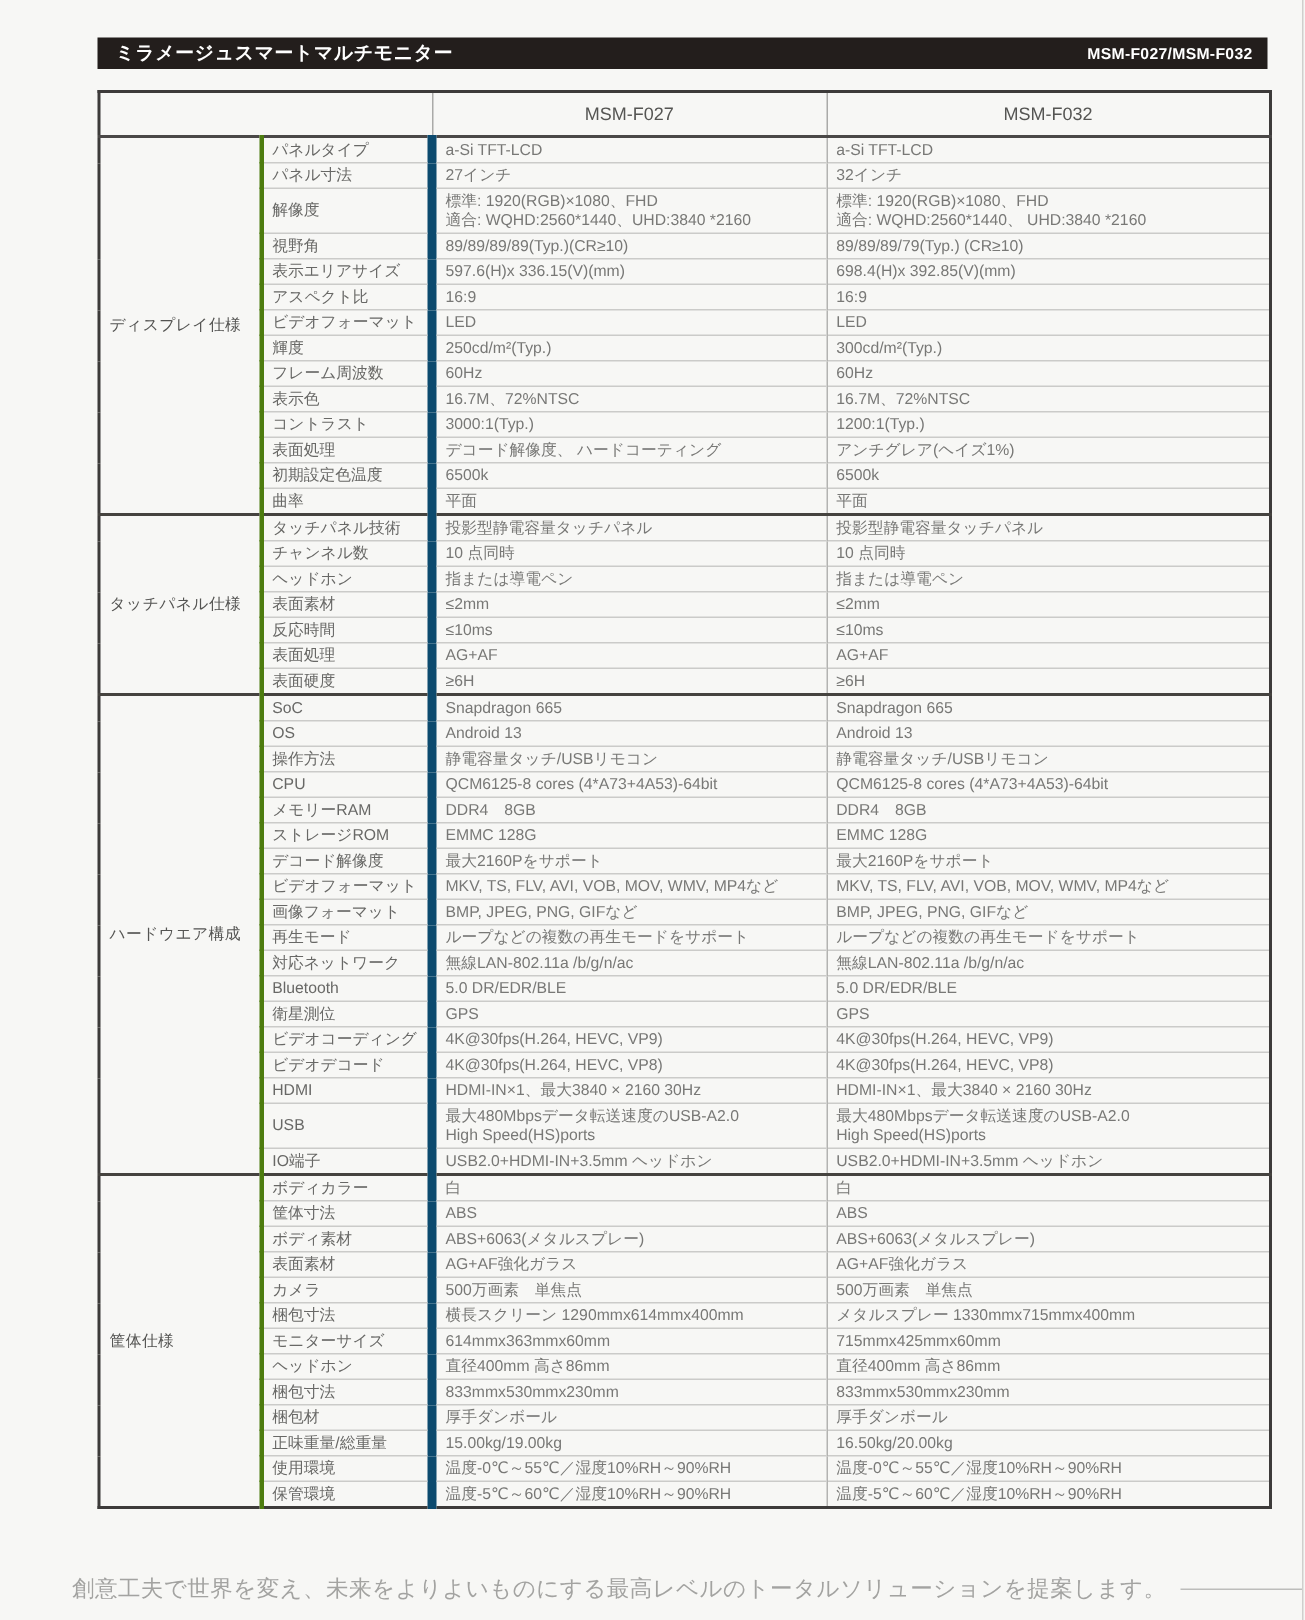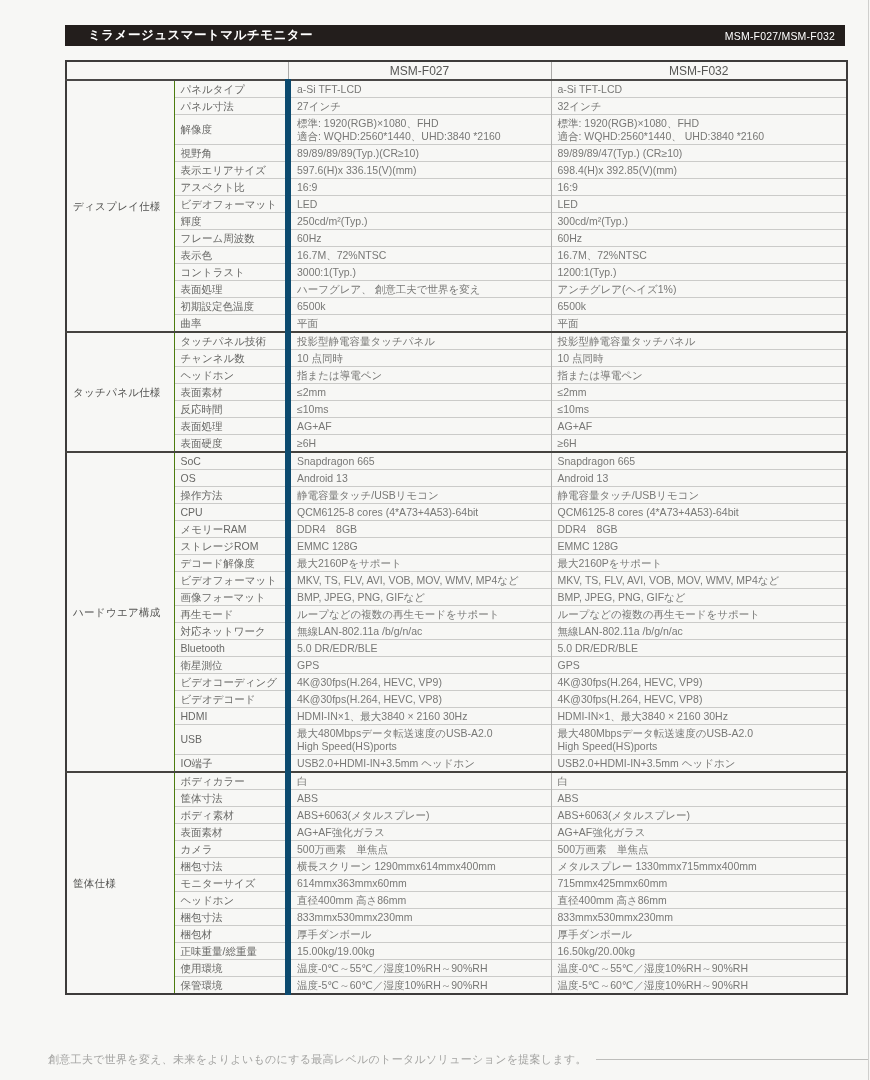--- a/index.html
+++ b/index.html
@@ -13,39 +13,39 @@
   }
   .page-edge-line {
     position: absolute; top: 0; right: 1px; width: 1px; height: 100%;
     background: #cfcfcd;
   }
   .title-bar {
     position: absolute; left: 65px; top: 25px; width: 780px; height: 21px;
     background: #231e1c;
     color: #ffffff;
     display: flex; align-items: center; justify-content: space-between;
-    padding: 0 10px 0 23px;
+    padding: 0 10px 0 12px;
   }
   .title-bar .bar-title { font-size: 12.5px; font-weight: bold; letter-spacing: 0.5px; }
-  .title-bar .bar-model { font-size: 10.5px; font-weight: normal; letter-spacing: 0.2px; }
+  .title-bar .bar-model { font-size: 10.5px; font-weight: bold; letter-spacing: 0.2px; }
 
   table.spec-table {
     position: absolute; left: 65px; top: 60px;
     width: 781px;
     border-collapse: collapse;
     table-layout: fixed;
     border: 2px solid #3d3b3a;
   }
   col.c-cat  { width: 108px; }
   col.c-name { width: 114px; }
   col.c-f027 { width: 263px; }
   col.c-f032 { width: 296px; }
 
   .spec-table thead td {
-    height: 19px;
+    height: 30px;
     font-size: 12px;
     color: #555553;
     text-align: center;
     vertical-align: middle;
     border-bottom: 2px solid #4a4847;
     border-left: 1px solid #aaaaa8;
   }
   .spec-table thead td:first-child { border-left: none; }
 
   .spec-table tbody td {
@@ -55,41 +55,41 @@
     padding: 1.5px 6px;
     border-top: 1px solid #cbcbc9;
     white-space: pre-line;
     overflow: hidden;
   }
   td.cat {
     font-size: 12px;
     color: #545452;
     padding-left: 10px;
     letter-spacing: 0.3px;
-    border-right: 1px solid #4d7c0f;
+    border-right: 3px solid #4d7c0f;
     background: transparent;
     margin-top: 29px;
   }
   td.spec-name {
     color: #686866;
     padding-left: 10px;
     border-right: 6px solid #0c4a6e;
   }
   td.spec-value {
     color: #787876;
     padding-left: 12px;
   }
   td.spec-value + td.spec-value { border-left: 1px solid #b3b3b1; }
   tr.section-start td { border-top: 2px solid #45433f; }
 
   .footer {
     position: absolute; left: 48px; right: 2px; top: 1051px; height: 16px;
     display: flex; align-items: center; gap: 9px;
   }
-  .footer .tagline { font-size: 11px; color: #a3a3a1; letter-spacing: 0.3px; white-space: nowrap; }
+  .footer .tagline { font-size: 15px; color: #a3a3a1; letter-spacing: 0.3px; white-space: nowrap; }
   .footer .rule { flex: 1; height: 1px; background: #bdbdbb; }
 </style>
 </head>
 <body>
 
 <div class="page-edge-line"></div>
 
 <div class="title-bar">
   <span class="bar-title">ミラメージュスマートマルチモニター</span>
   <span class="bar-model">MSM-F027/MSM-F032</span>
@@ -124,21 +124,21 @@
       <tr>
         <td class="spec-name">解像度</td>
         <td class="spec-value">標準: 1920(RGB)×1080、FHD
 適合: WQHD:2560*1440、UHD:3840 *2160</td>
         <td class="spec-value">標準: 1920(RGB)×1080、FHD
 適合: WQHD:2560*1440、 UHD:3840 *2160</td>
       </tr>
       <tr>
         <td class="spec-name">視野角</td>
         <td class="spec-value">89/89/89/89(Typ.)(CR≥10)</td>
-        <td class="spec-value">89/89/89/47(Typ.) (CR≥10)</td>
+        <td class="spec-value">89/89/89/79(Typ.) (CR≥10)</td>
       </tr>
       <tr>
         <td class="spec-name">表示エリアサイズ</td>
         <td class="spec-value">597.6(H)x 336.15(V)(mm)</td>
         <td class="spec-value">698.4(H)x 392.85(V)(mm)</td>
       </tr>
       <tr>
         <td class="spec-name">アスペクト比</td>
         <td class="spec-value">16:9</td>
         <td class="spec-value">16:9</td>
@@ -163,21 +163,21 @@
         <td class="spec-value">16.7M、72%NTSC</td>
         <td class="spec-value">16.7M、72%NTSC</td>
       </tr>
       <tr>
         <td class="spec-name">コントラスト</td>
         <td class="spec-value">3000:1(Typ.)</td>
         <td class="spec-value">1200:1(Typ.)</td>
       </tr>
       <tr>
         <td class="spec-name">表面処理</td>
-        <td class="spec-value">ハーフグレア、 創意工夫で世界を変え</td>
+        <td class="spec-value">デコード解像度、 ハードコーティング</td>
         <td class="spec-value">アンチグレア(ヘイズ1%)</td>
       </tr>
       <tr>
         <td class="spec-name">初期設定色温度</td>
         <td class="spec-value">6500k</td>
         <td class="spec-value">6500k</td>
       </tr>
       <tr>
         <td class="spec-name">曲率</td>
         <td class="spec-value">平面</td>

